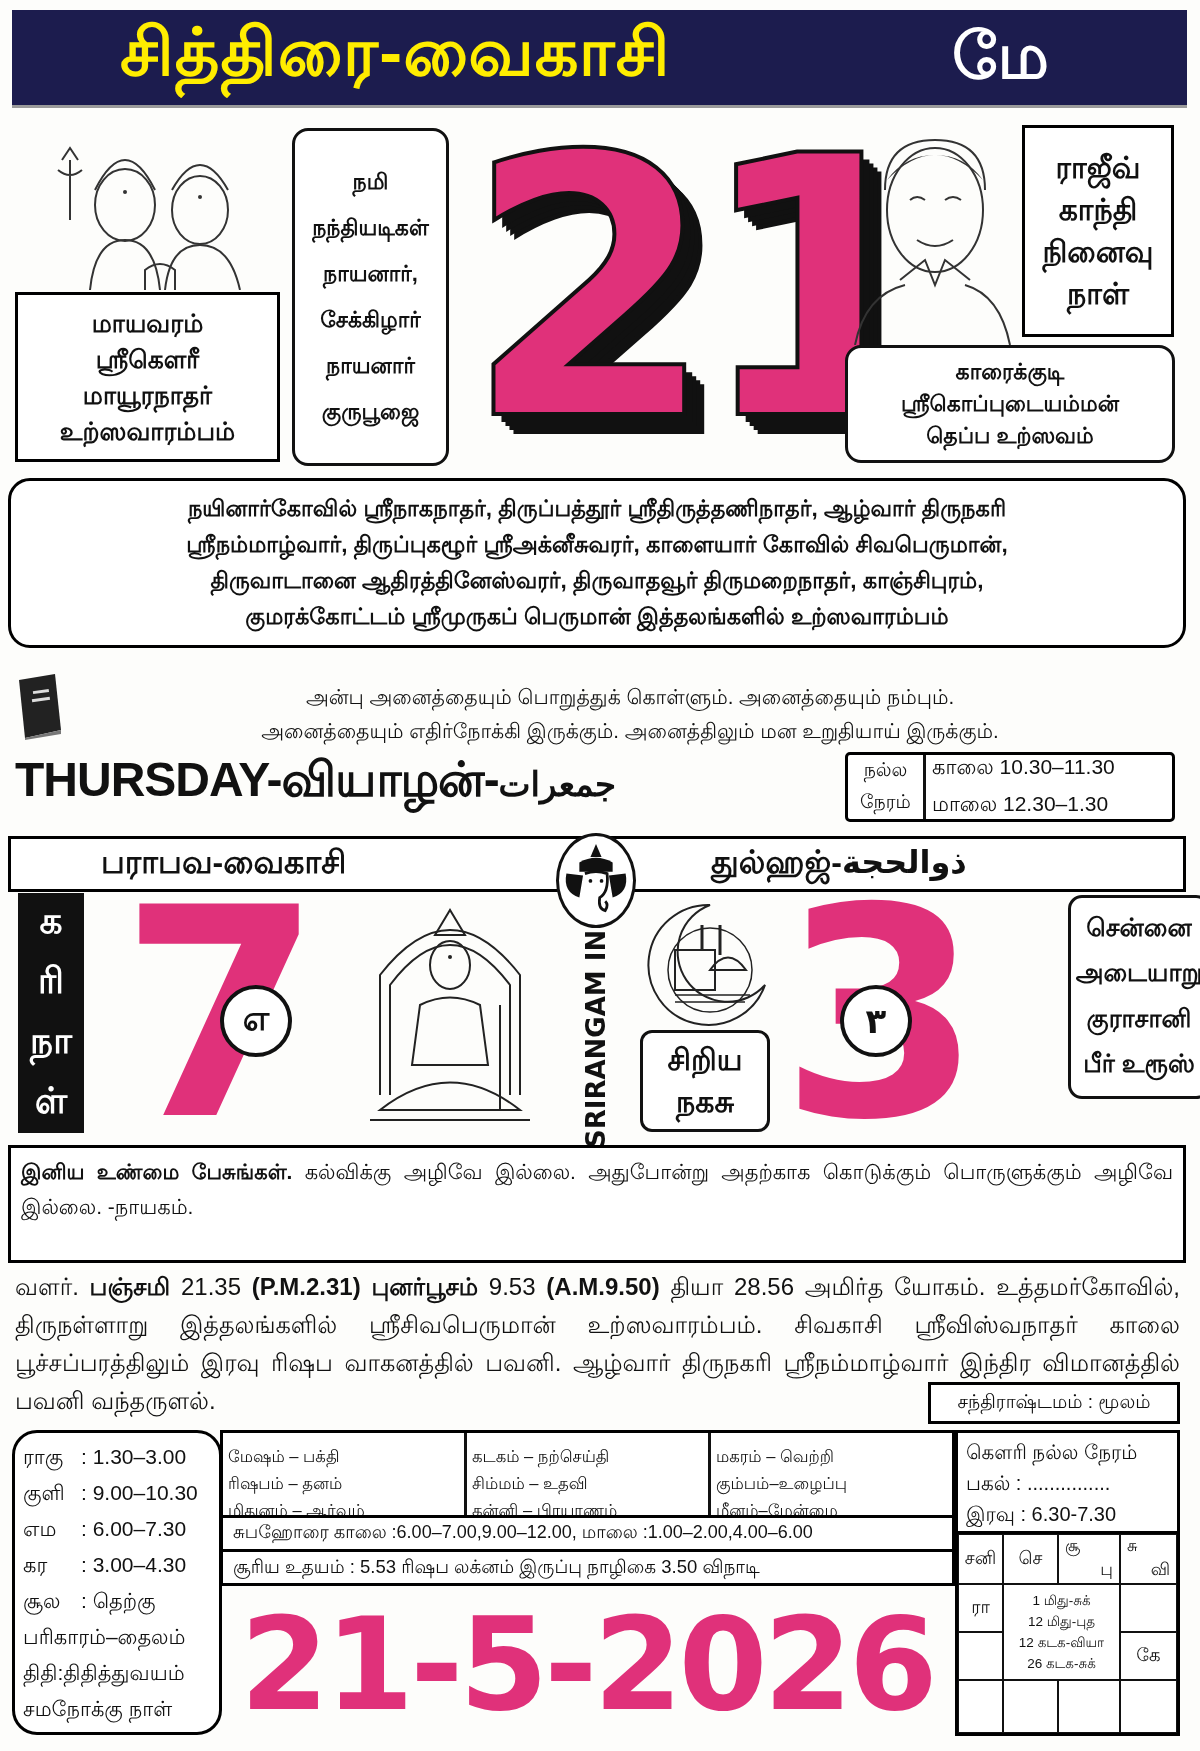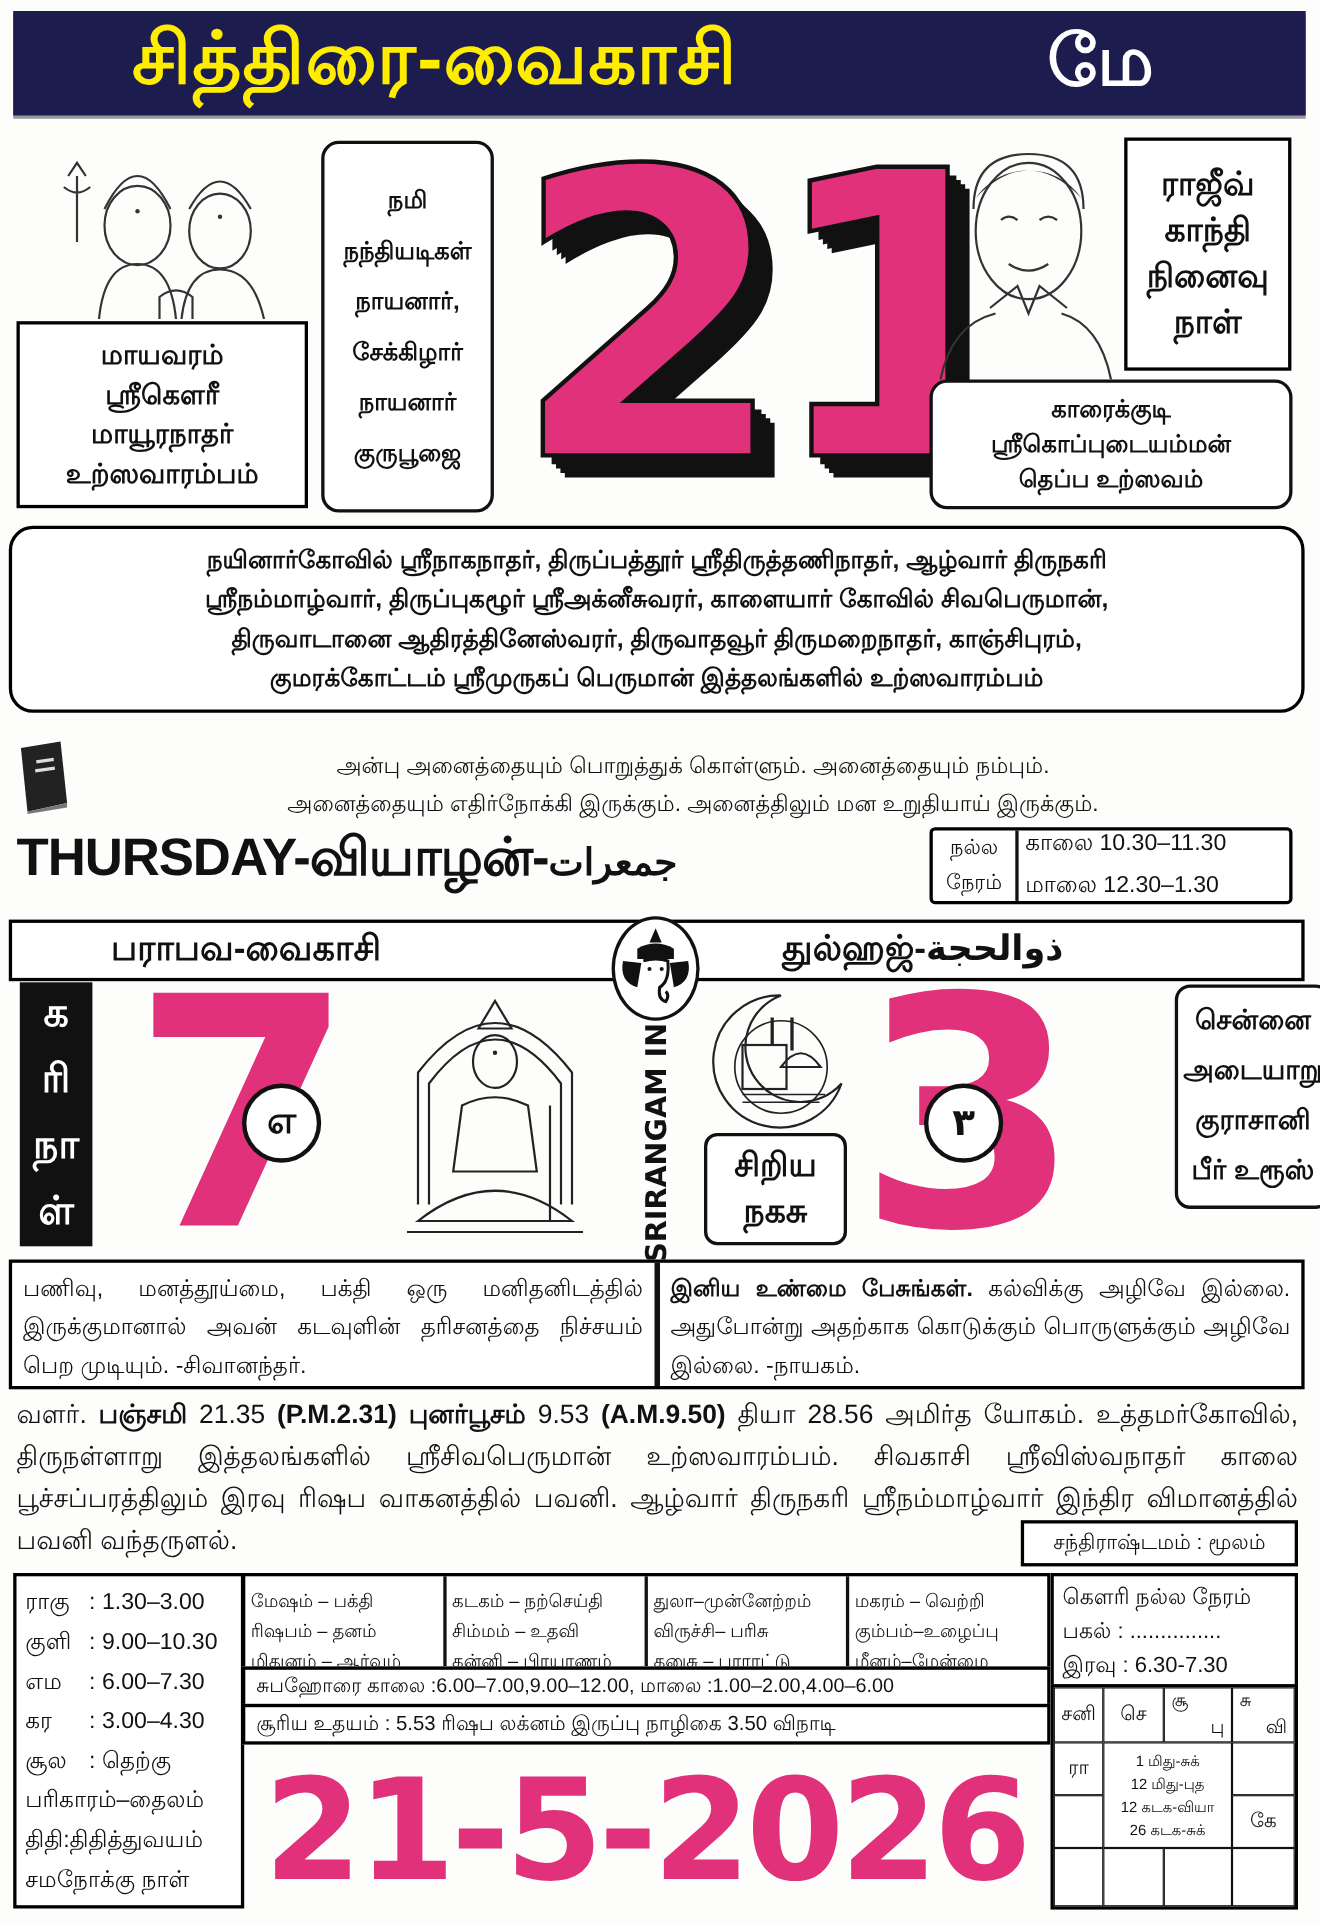--- a/index.html
+++ b/index.html
@@ -60,21 +60,21 @@
   
   #quotes { left: 8px; top: 1145px; width: 1178px; height: 118px; display: flex; }
   #quotes .q { flex: 1; padding: 6px 10px; font-size: 21px; line-height: 35px; text-align: justify; }
   #quotes .q + .q { border-left: 5px solid #111; }
 
   
   #panchang { left: 15px; top: 1268px; width: 1165px; font-size: 24px; line-height: 38px; text-align: justify; }
   #chandra { left: 928px; top: 1382px; width: 252px; height: 42px; display: flex; align-items: center; justify-content: center; font-size: 19px; }
 
   
-  #rahu { left: 12px; top: 1430px; width: 210px; height: 305px; padding: 6px 8px; font-size: 21px; line-height: 36px; }
+  #rahu { left: 12px; top: 1430px; width: 210px; height: 305px; padding: 6px 8px; font-size: 21px; line-height: 36px; border-radius: 25px; }
   #rahu .row { display: flex; }
   #rahu .k { width: 58px; }
   #rasi { left: 220px; top: 1430px; width: 735px; height: 88px; display: flex; }
   #rasi .col { flex: 1; padding: 10px 5px; font-size: 16.5px; line-height: 27px; white-space: nowrap; }
   #rasi .col + .col { border-left: 3px solid #111; }
   #subha { left: 220px; top: 1515px; width: 735px; height: 37px; display: flex; align-items: center; padding-left: 10px; font-size: 18px; }
   #surya { left: 220px; top: 1549px; width: 735px; height: 37px; display: flex; align-items: center; padding-left: 10px; font-size: 18.5px; }
   #bigdate { left: 240px; top: 1595px; width: 700px; font-size: 128px; font-weight: 900; color: #e0317a; letter-spacing: -4px; line-height: 140px; font-family: "DejaVu Sans", sans-serif; }
   #gowri { left: 955px; top: 1430px; width: 225px; height: 104px; padding: 4px 8px; font-size: 20px; line-height: 31px; }
   #grid { left: 955px; top: 1531px; width: 225px; height: 205px; display: grid; grid-template-columns: 45px 55px 62px 1fr; grid-template-rows: 50px 48px 48px 1fr; }
@@ -240,21 +240,20 @@
 <div id="circ3" class="abs circ">٣</div>
 
 <div id="chennai" class="abs rbox narrow">
   <div>சென்னை</div>
   <div>அடையாறு</div>
   <div>குராசானி</div>
   <div>பீர் உரூஸ்</div>
 </div>
 
 <div id="quotes" class="abs box narrow">
-  <div class="q">பணிவு, மனத்தூய்மை, பக்தி ஒரு மனிதனிடத்தில் இருக்குமானால் அவன் கடவுளின் தரிசனத்தை நிச்சயம் பெற முடியும். -சிவானந்தர்.</div>
   <div class="q">
     <b>இனிய உண்மை பேசுங்கள்.</b><span> கல்விக்கு அழிவே இல்லை. அதுபோன்று அதற்காக கொடுக்கும் பொருளுக்கும் அழிவே இல்லை. -நாயகம்.</span>
   </div>
 </div>
 
 <div id="panchang" class="abs narrow">
   <span>வளர். </span><b>பஞ்சமி</b><span> 21.35 </span><b>(P.M.2.31)</b><span> </span><b>புனர்பூசம்</b><span> 9.53 </span><b>(A.M.9.50)</b><span> தியா 28.56 அமிர்த யோகம். உத்தமர்கோவில், திருநள்ளாறு இத்தலங்களில் ஸ்ரீசிவபெருமான் உற்ஸவாரம்பம். சிவகாசி ஸ்ரீவிஸ்வநாதர் காலை பூச்சப்பரத்திலும் இரவு ரிஷப வாகனத்தில் பவனி. ஆழ்வார் திருநகரி ஸ்ரீநம்மாழ்வார் இந்திர விமானத்தில் பவனி வந்தருளல்.</span>
 </div>
 <div id="chandra" class="abs box narrow">சந்திராஷ்டமம் : மூலம்</div>
 
@@ -287,25 +286,20 @@
 <div id="rasi" class="abs box">
   <div class="col">
     <div>மேஷம் – பக்தி</div>
     <div>ரிஷபம் – தனம்</div>
     <div>மிதுனம் – ஆர்வம்</div>
   </div>
   <div class="col">
     <div>கடகம் – நற்செய்தி</div>
     <div>சிம்மம் – உதவி</div>
     <div>கன்னி – பிரயாணம்</div>
-  </div>
-  <div class="col">
-    <div>துலா–முன்னேற்றம்</div>
-    <div>விருச்சி– பரிசு</div>
-    <div>தனுசு – பாராட்டு</div>
   </div>
   <div class="col">
     <div>மகரம் – வெற்றி</div>
     <div>கும்பம்–உழைப்பு</div>
     <div>மீனம்–மேன்மை</div>
   </div>
 </div>
 
 <div id="subha" class="abs box narrow">சுபஹோரை காலை :6.00–7.00,9.00–12.00, மாலை :1.00–2.00,4.00–6.00</div>
 <div id="surya" class="abs box">சூரிய உதயம் : 5.53 ரிஷப லக்னம் இருப்பு நாழிகை 3.50 விநாடி</div>

